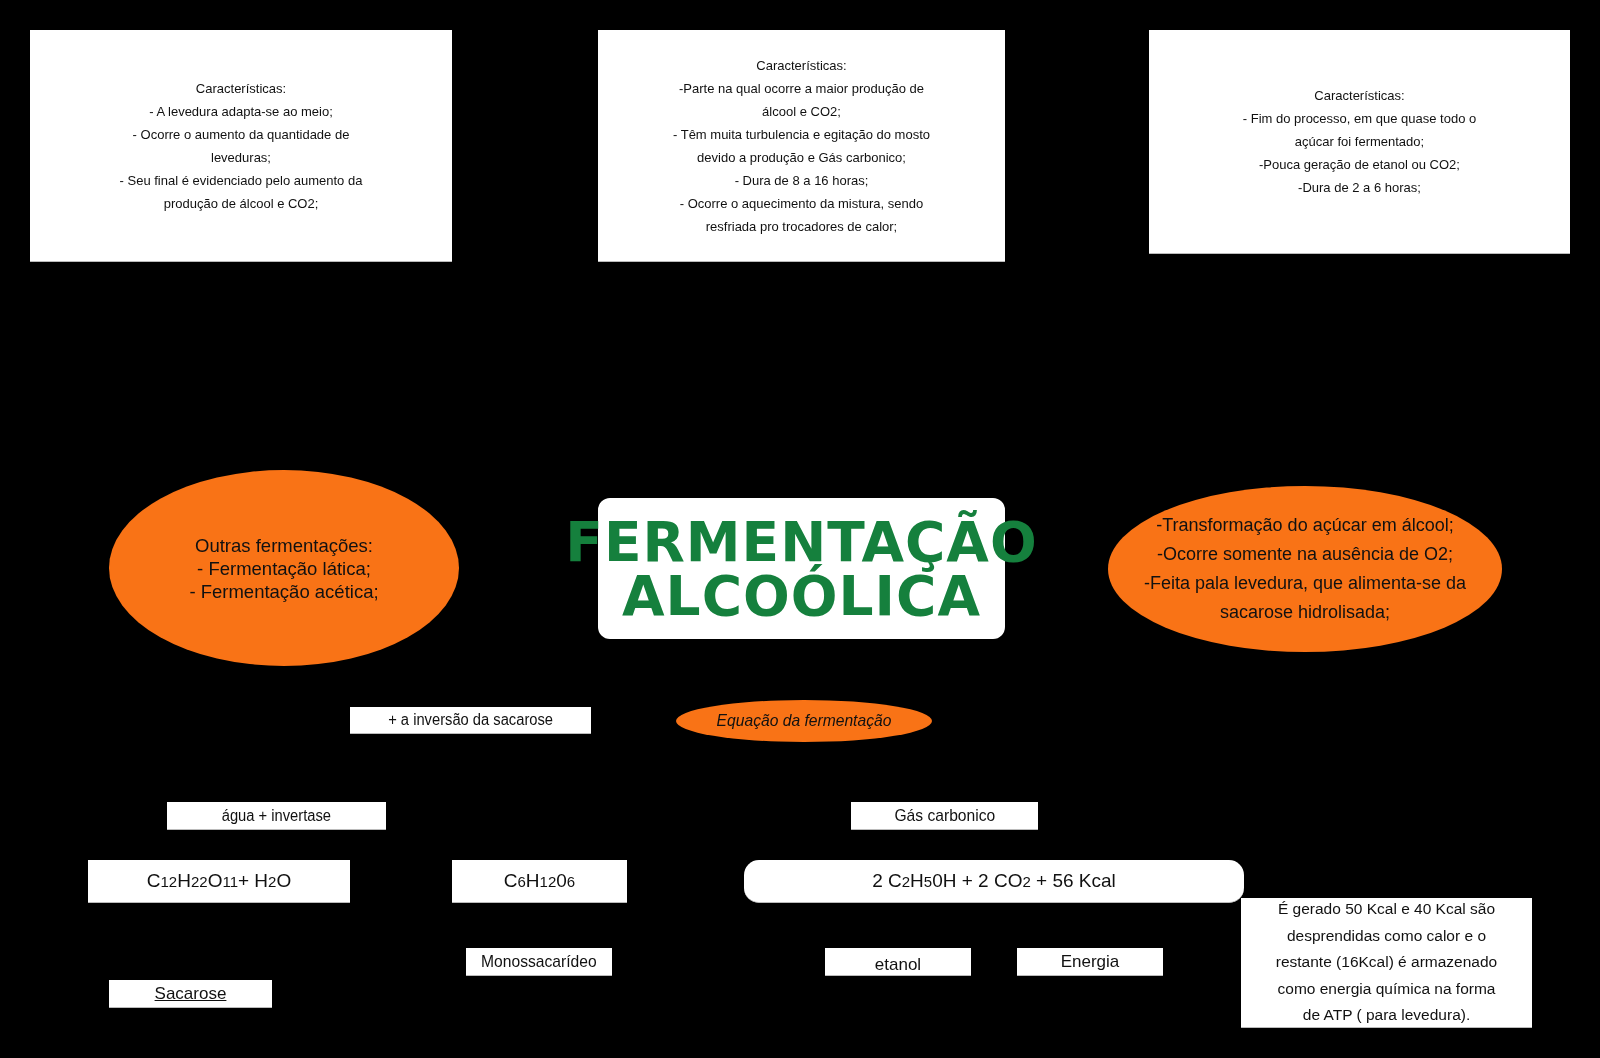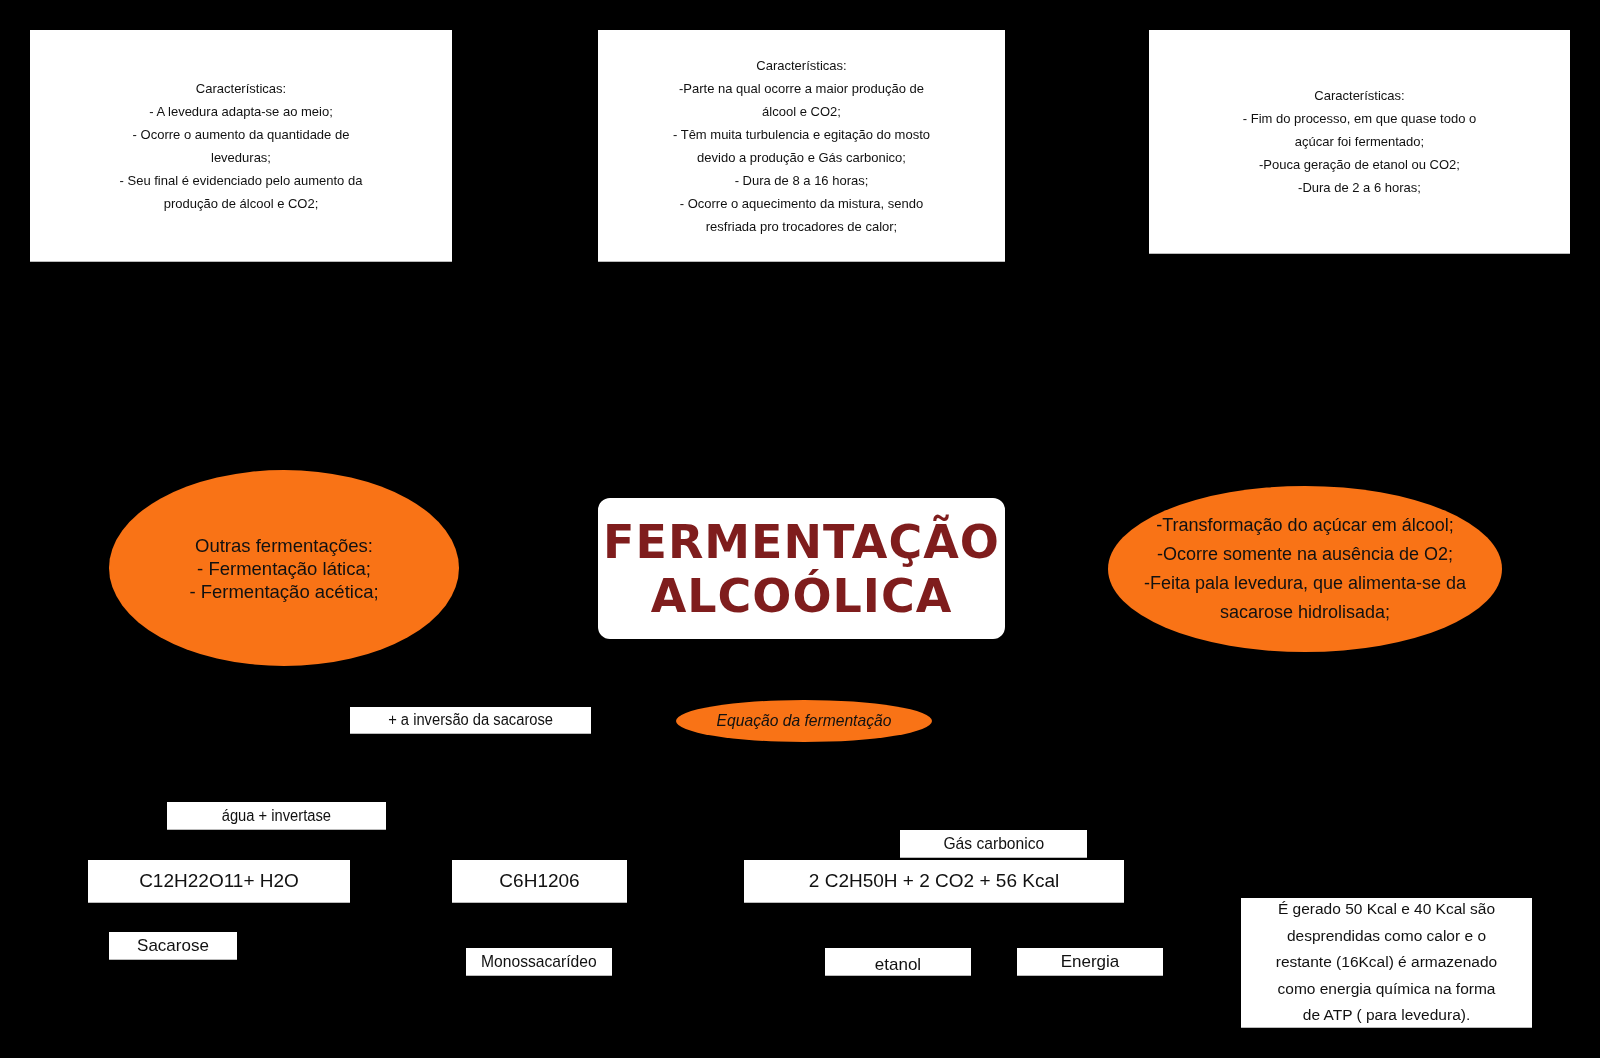--- a/index.html
+++ b/index.html
@@ -16,27 +16,27 @@
   .ellipse {
     position: absolute; background: #f97316; border-radius: 50%; display: flex; align-items: center;
     justify-content: center; text-align: center; box-sizing: border-box;
   }
   .ellipse .txt { white-space: pre-line; }
   .title-box {
     position: absolute; background: #ffffff; border-radius: 12px; display: flex; align-items: center;
     justify-content: center; text-align: center;
   }
   .title-box .txt {
-    font-family: "DejaVu Sans", sans-serif; font-weight: bold; font-size: 46px; line-height: 54px;
-    letter-spacing: 1px; white-space: pre-line; color: #7f1d1d;
+    font-family: "DejaVu Sans", sans-serif; font-weight: bold; font-size: 55px; line-height: 54px;
+    letter-spacing: 1px; white-space: pre-line; color: #15803d;
   }
   .label { font-size: 17px; }
   .narrow { font-family: "Liberation Sans", sans-serif; font-size: 16px; transform: scaleX(0.92); display: inline-block; }
   .formula { font-size: 19px; }
-  .formula sub { font-size: 19px; vertical-align: baseline; position: relative; top: 0; }
+  .formula sub { font-size: 15px; vertical-align: baseline; position: relative; top: 0; }
 </style>
 </head>
 <body>
 
 <div class="box char-box" style="left:30px; top:30px; width:422px; height:232px;">
   <div class="txt">Características:
 - A levedura adapta-se ao meio;
 - Ocorre o aumento da quantidade de
 leveduras;
 - Seu final é evidenciado pelo aumento da
@@ -83,43 +83,43 @@
 </div>
 
 <div class="ellipse" style="left:676px; top:700px; width:256px; height:42px;">
   <span class="narrow" style="font-style:italic; font-size:17px;">Equação da fermentação</span>
 </div>
 
 <div class="box" style="left:167px; top:802px; width:219px; height:28px;">
   <span class="narrow">água + invertase</span>
 </div>
 
-<div class="box" style="left:900px; top:802px; width:187px; height:28px;margin-top:28px;">
+<div class="box" style="left:851px; top:802px; width:187px; height:28px;">
   <span class="narrow" style="font-size:17px;">Gás carbonico</span>
 </div>
 
 <div class="box formula" style="left:88px; top:860px; width:262px; height:43px;">
   <span>
     <span>C</span><sub>12</sub><span>H</span><sub>22</sub><span>O</span><sub>11</sub><span>+ H</span><sub>2</sub><span>O</span>
   </span>
 </div>
 
 <div class="box formula" style="left:452px; top:860px; width:175px; height:43px;">
   <span>
     <span>C</span><sub>6</sub><span>H</span><sub>12</sub><span>0</span><sub>6</sub>
   </span>
 </div>
 
-<div class="box formula" style="left:744px; top:860px; width:380px; height:43px;">
+<div class="box formula" style="left:744px; top:860px; width:500px; height:43px;border-radius:15px;">
   <span>
     <span>2 C</span><sub>2</sub><span>H</span><sub>5</sub><span>0H + 2 CO</span><sub>2</sub><span> + 56 Kcal</span>
   </span>
 </div>
 
-<div class="box label" style="left:109px; top:932px; width:128px; height:28px;">
+<div class="box label" style="left:109px; top:980px; width:163px; height:28px;text-decoration:underline;">
   <span>Sacarose</span>
 </div>
 
 <div class="box label" style="left:466px; top:948px; width:146px; height:28px;">
   <span class="narrow" style="font-size:17px;">Monossacarídeo</span>
 </div>
 
 <div class="box label" style="left:825px; top:948px; width:146px; height:28px;align-items:flex-end;">
   <span>etanol</span>
 </div>

